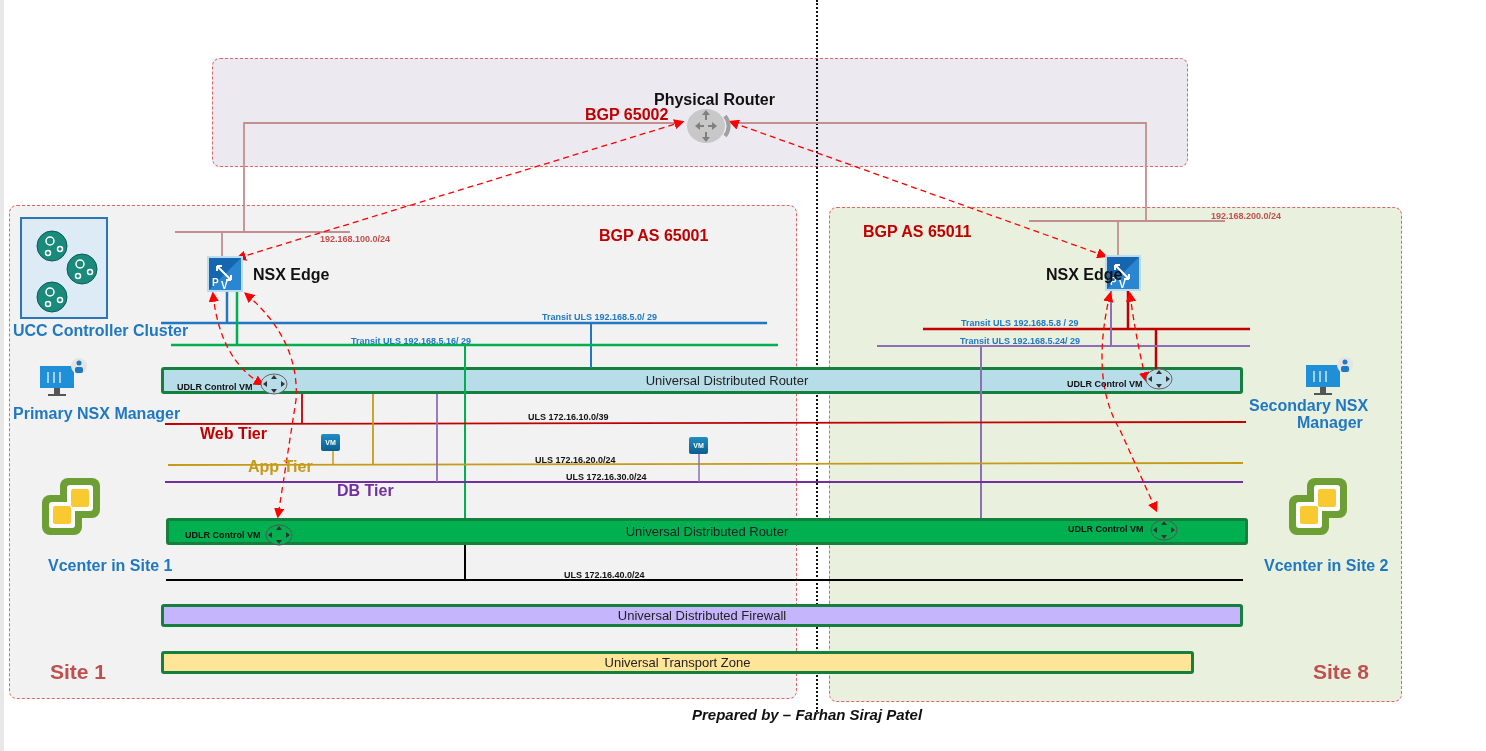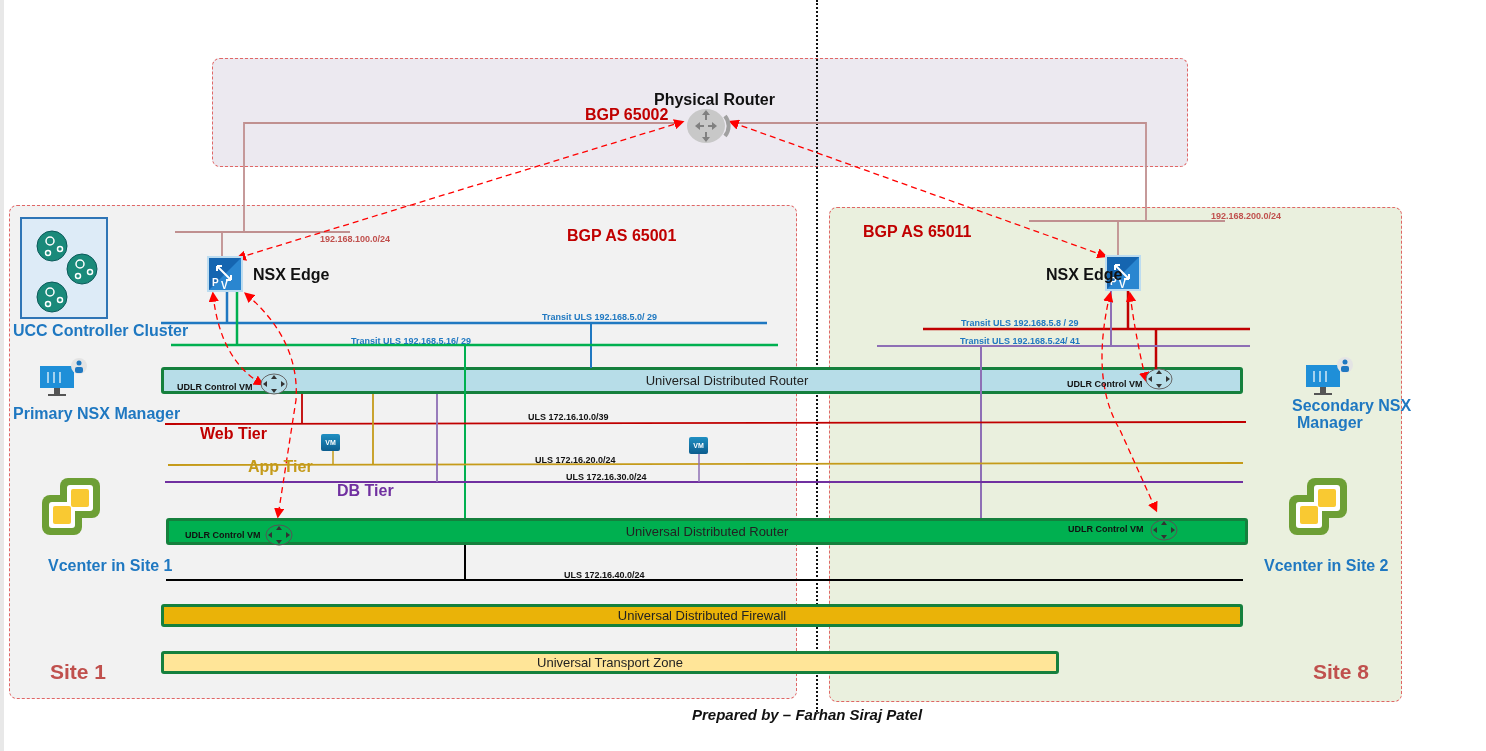--- a/index.html
+++ b/index.html
@@ -11,22 +11,22 @@
   .left-strip { position: absolute; left: 0; top: 0; width: 4px; height: 751px; background: #e8e8e8; }
   .box { position: absolute; box-sizing: border-box; border: 1.5px dashed #e06666; border-radius: 8px; }
   .phys-box { left: 212px; top: 58px; width: 976px; height: 109px; background: #ece9f0; }
   .site1-box { left: 9px; top: 205px; width: 788px; height: 494px; background: #f2f2f2; }
   .site2-box { left: 829px; top: 207px; width: 573px; height: 495px; background: #eaf0de; }
   .divider { position: absolute; left: 816px; top: 0; height: 712px; border-left: 2.5px dotted #111; }
   .bar { position: absolute; box-sizing: border-box; border: 3px solid #15803d; border-radius: 3px;
          display: flex; align-items: center; justify-content: center; font-size: 13px; color: #222; }
   .udr1 { left: 161px; top: 367px; width: 1082px; height: 27px; background: #b7dde8; }
   .udr2 { left: 166px; top: 518px; width: 1082px; height: 27px; background: #00b050; }
-  .udfw { left: 161px; top: 604px; width: 1082px; height: 23px; background: #eab308; }
-  .utz { left: 161px; top: 651px; width: 898px; height: 23px; background: #ffe598; }
+  .udfw { left: 161px; top: 604px; width: 1082px; height: 23px; background: #c4b5fd; }
+  .utz { left: 161px; top: 651px; width: 1033px; height: 23px; background: #ffe598; }
   .lbl { position: absolute; white-space: nowrap; font-weight: bold; }
   .s9 { font-size: 9px; } .s12 { font-size: 16px; }
   .red { color: #c00000; } .blue { color: #1f78c1; } .dkred { color: #c0504d; }
   .site-lbl { font-size: 21px; color: #c0504d; font-weight: bold; position: absolute; }
   svg.wires { position: absolute; left: 0; top: 0; }
   .edge { position: absolute; width: 36px; height: 36px; }
   .vm { position: absolute; width: 19px; height: 17px; background: linear-gradient(#1f8fc2,#0c5d8e); border-radius: 2px;
         color: #fff; font-size: 7px; font-weight: bold; display: flex; align-items: center; justify-content: center; }
   .icon { position: absolute; }
   .credit { position: absolute; left: 692px; top: 706px; font-size: 15px; font-weight: bold; font-style: italic; color: #111; }
@@ -114,21 +114,21 @@
   <g fill="#808080">
       <path d="M25,6 l-4,5 h3 v5 h2 v-5 h3z"></path>
       <path d="M25,38 l-4,-5 h3 v-5 h2 v5 h3z"></path>
       <path d="M14,22 l5,-4 v3 h4 v2 h-4 v3z"></path>
       <path d="M36,22 l-5,-4 v3 h-4 v2 h4 v3z"></path>
     </g>
 </svg>
 <span class="lbl s12" style="left:654px;top:91px;color:#111">Physical Router</span>
 <span class="lbl s12 red" style="left:585px;top:106px">BGP 65002</span>
 
-<span class="lbl s12 red" style="left:567px;top:227px">BGP AS 65001</span>
+<span class="lbl s12 red" style="left:599px;top:227px">BGP AS 65001</span>
 <span class="lbl s9 dkred" style="left:320px;top:234px">192.168.100.0/24</span>
 <svg class="edge" style="left:207px;top:256px" width="36" height="36" viewBox="0 0 36 36">
   <rect x="0" y="0" width="36" height="36" fill="#bcdcf0"></rect>
     <rect x="2" y="2" width="32" height="32" fill="#1565b0"></rect>
     <path d="M2,34 L34,2 L34,34z" fill="#2a86d0"></path>
   <path d="M10,10 l14,14 M10,10 h5 M10,10 v5 M24,24 h-5 M24,24 v-5" stroke="#fff" stroke-width="2"></path>
   <text x="5" y="30" fill="#fff" font-size="10" font-weight="bold">P</text>
     <text x="14" y="33" fill="#fff" font-size="10" font-weight="bold">V</text>
 </svg>
 <span class="lbl s12" style="left:253px;top:266px;color:#111">NSX Edge</span>
@@ -184,35 +184,35 @@
 <svg class="edge" style="left:1105px;top:255px" width="36" height="36" viewBox="0 0 36 36">
   <rect x="0" y="0" width="36" height="36" fill="#bcdcf0"></rect>
     <rect x="2" y="2" width="32" height="32" fill="#1565b0"></rect>
     <path d="M2,34 L34,2 L34,34z" fill="#2a86d0"></path>
   <path d="M10,10 l14,14 M10,10 h5 M10,10 v5 M24,24 h-5 M24,24 v-5" stroke="#fff" stroke-width="2"></path>
   <text x="5" y="30" fill="#fff" font-size="10" font-weight="bold">P</text>
     <text x="14" y="33" fill="#fff" font-size="10" font-weight="bold">V</text>
 </svg>
 <span class="lbl s12" style="left:1046px;top:266px;color:#111">NSX Edge</span>
 <span class="lbl s9 blue" style="left:961px;top:318px">Transit ULS 192.168.5.8 / 29</span>
-<span class="lbl s9 blue" style="left:960px;top:336px">Transit ULS 192.168.5.24/ 41</span>
+<span class="lbl s9 blue" style="left:960px;top:336px">Transit ULS 192.168.5.24/ 29</span>
 <svg class="icon" style="left:1306px;top:357px" width="50" height="40">
   <rect x="0" y="8" width="34" height="22" fill="#1f8fd8"></rect>
     <rect x="14" y="30" width="6" height="6" fill="#555"></rect>
     <rect x="8" y="36" width="18" height="2" fill="#555"></rect>
   <g stroke="#fff" stroke-width="1.2">
       <line x1="8" y1="14" x2="8" y2="25"></line>
       <line x1="14" y1="14" x2="14" y2="25"></line>
       <line x1="20" y1="14" x2="20" y2="25"></line>
     </g>
   <circle cx="39" cy="8" r="8" fill="#e4e4e4"></circle>
     <circle cx="39" cy="5" r="2.5" fill="#1f78c1"></circle>
     <rect x="35" y="9" width="8" height="6" rx="2" fill="#1f78c1"></rect>
 </svg>
-<span class="lbl s12 blue" style="left:1292px;top:397px">Secondary NSX</span>
+<span class="lbl s12 blue" style="left:1249px;top:397px">Secondary NSX</span>
 <span class="lbl s12 blue" style="left:1297px;top:414px">Manager</span>
 <svg class="icon" style="left:1288px;top:477px" width="60" height="60">
   <rect x="1" y="18" width="40" height="40" rx="8" fill="#6d9f35"></rect>
     <rect x="19" y="1" width="40" height="40" rx="8" fill="#6d9f35"></rect>
   <rect x="8" y="25" width="26" height="26" rx="3" fill="#fff"></rect>
     <rect x="26" y="8" width="26" height="26" rx="3" fill="#fff"></rect>
   <rect x="12" y="29" width="18" height="18" rx="2" fill="#f9c932"></rect>
     <rect x="30" y="12" width="18" height="18" rx="2" fill="#f9c932"></rect>
 </svg>
 <span class="lbl s12 blue" style="left:1264px;top:557px">Vcenter in Site 2</span>

